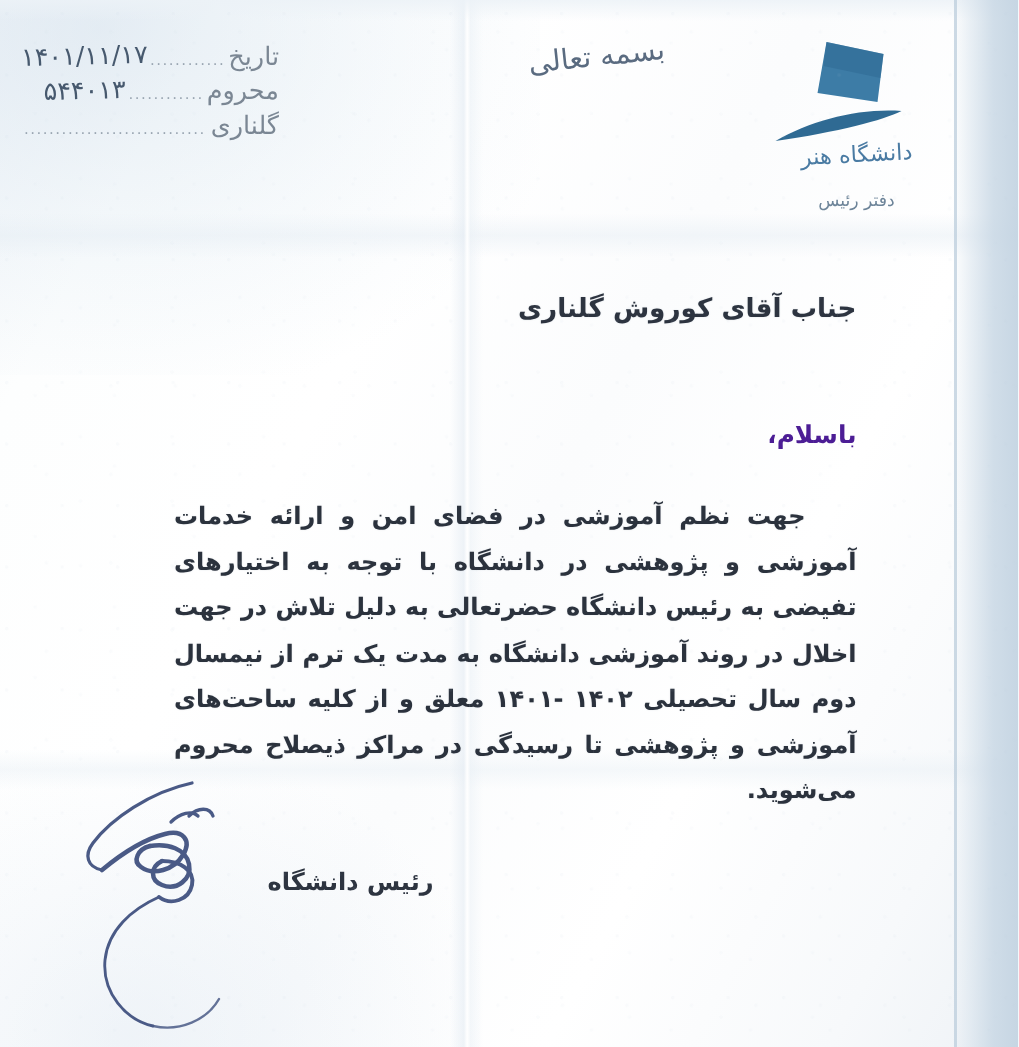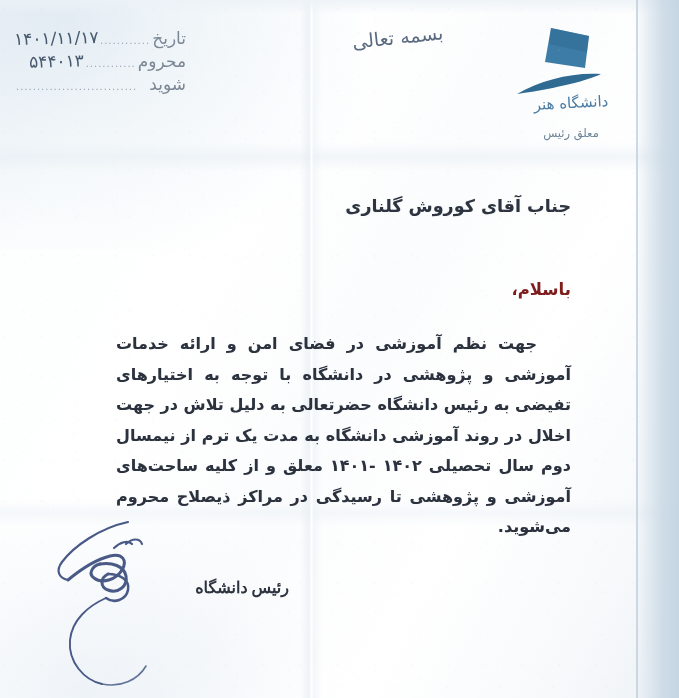--- a/index.html
+++ b/index.html
@@ -206,21 +206,21 @@
     font-weight: bold;
     font-size: 17.5px;
     line-height: 1.85;
     text-shadow: 0 0 1px rgba(120,132,146,0.30);
   }
   .salutation {
     position: absolute;
     right: 108px;
     top: 280px;
     direction: rtl;
-    color: #7f1d1d;
+    color: #4c1d95;
     font-weight: bold;
     font-size: 16.5px;
   }
   .body {
     position: absolute;
     right: 108px;
     top: 329px;
     width: 455px;
     direction: rtl;
     text-align: justify;
@@ -234,21 +234,20 @@
 
   
   .sign-title {
     position: absolute;
     right: 390px;
     top: 578px;
     direction: rtl;
     color: #2d3440;
     font-weight: bold;
     font-size: 16px;
-    font-family: Liberation Serif, serif;
   }
   .signature {
     position: absolute;
     left: 28px;
     top: 508px;
     width: 230px;
     height: 186px;
     pointer-events: none;
   }
 
@@ -289,41 +288,41 @@
       <span class="stamp-value">۱۴۰۱/۱۱/۱۷</span>
     </div>
 
     <div class="stamp-row">
       <span class="stamp-label">محروم</span>
       <span class="stamp-dots">............</span>
       <span class="stamp-value">۵۴۴۰۱۳</span>
     </div>
 
     <div class="stamp-row attach">
-      <span class="stamp-label">شوید</span>
+      <span class="stamp-label">گلناری</span>
       <span class="stamp-dots">.............................</span>
       <span class="stamp-value"></span>
     </div>
 
   </div>
 
   <div class="besmeh">بسمه تعالی</div>
 
   <div class="logo">
     <div class="logo-mark">
       <svg width="112" height="78" viewBox="0 0 112 78" aria-hidden="true">
 
         <path d="M 36 6 L 74 14 L 70 46 L 30 40 Z" fill="#3d7ca6"></path>
         <path d="M 36 6 L 74 14 L 72 30 L 34 22 Z" fill="#2f6a93" opacity="0.55"></path>
 
         <path d="M 2 72 C 26 58, 58 50, 86 52 C 74 58, 44 66, 2 72 Z" fill="#2f6a93"></path>
       </svg>
     </div>
     <div class="logo-word">دانشگاه هنر</div>
-    <div class="logo-sub">معلق رئیس</div>
+    <div class="logo-sub">دفتر رئیس</div>
   </div>
 
   <div class="addressee">
     <div>جناب آقای کوروش گلناری</div>
   </div>
 
   <div class="salutation">باسلام،</div>
 
   <div class="body">جهت نظم آموزشی در فضای امن و ارائه خدمات آموزشی و پژوهشی در دانشگاه با توجه به اختیارهای تفیضی به رئیس دانشگاه حضرتعالی به دلیل تلاش در جهت اخلال در روند آموزشی دانشگاه به مدت یک ترم از نیمسال دوم سال تحصیلی ۱۴۰۲ -۱۴۰۱ معلق و از کلیه ساحت‌های آموزشی و پژوهشی تا رسیدگی در مراکز ذیصلاح محروم می‌شوید.</div>
 

